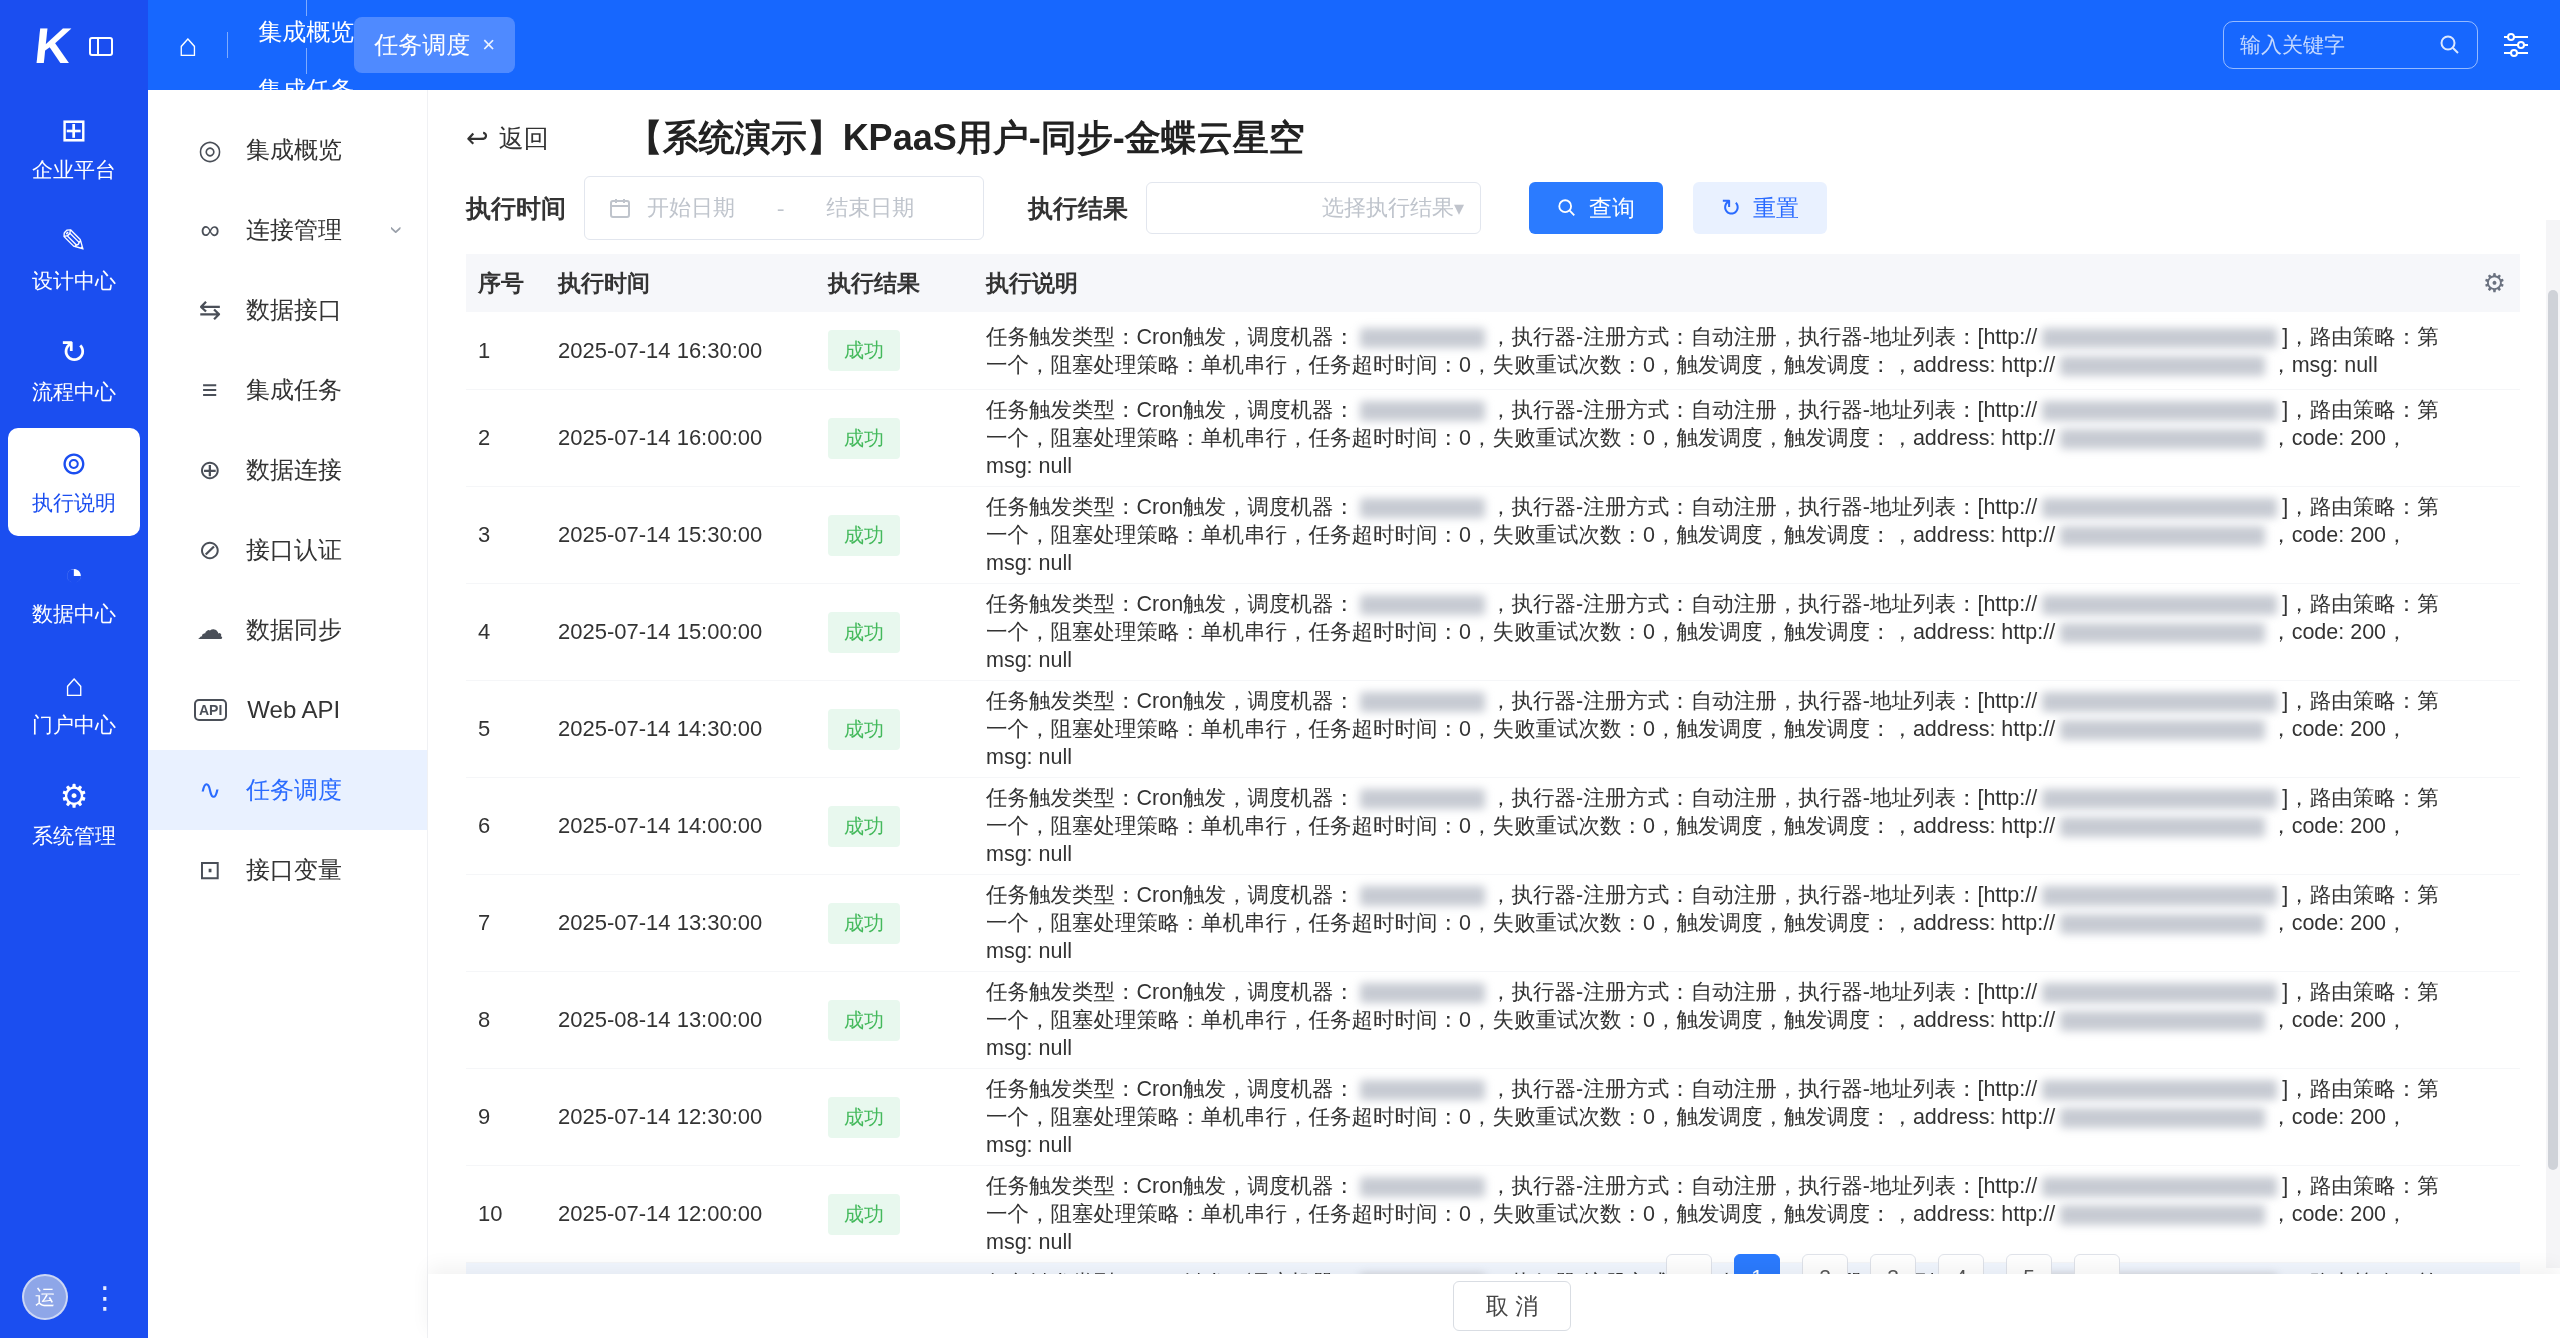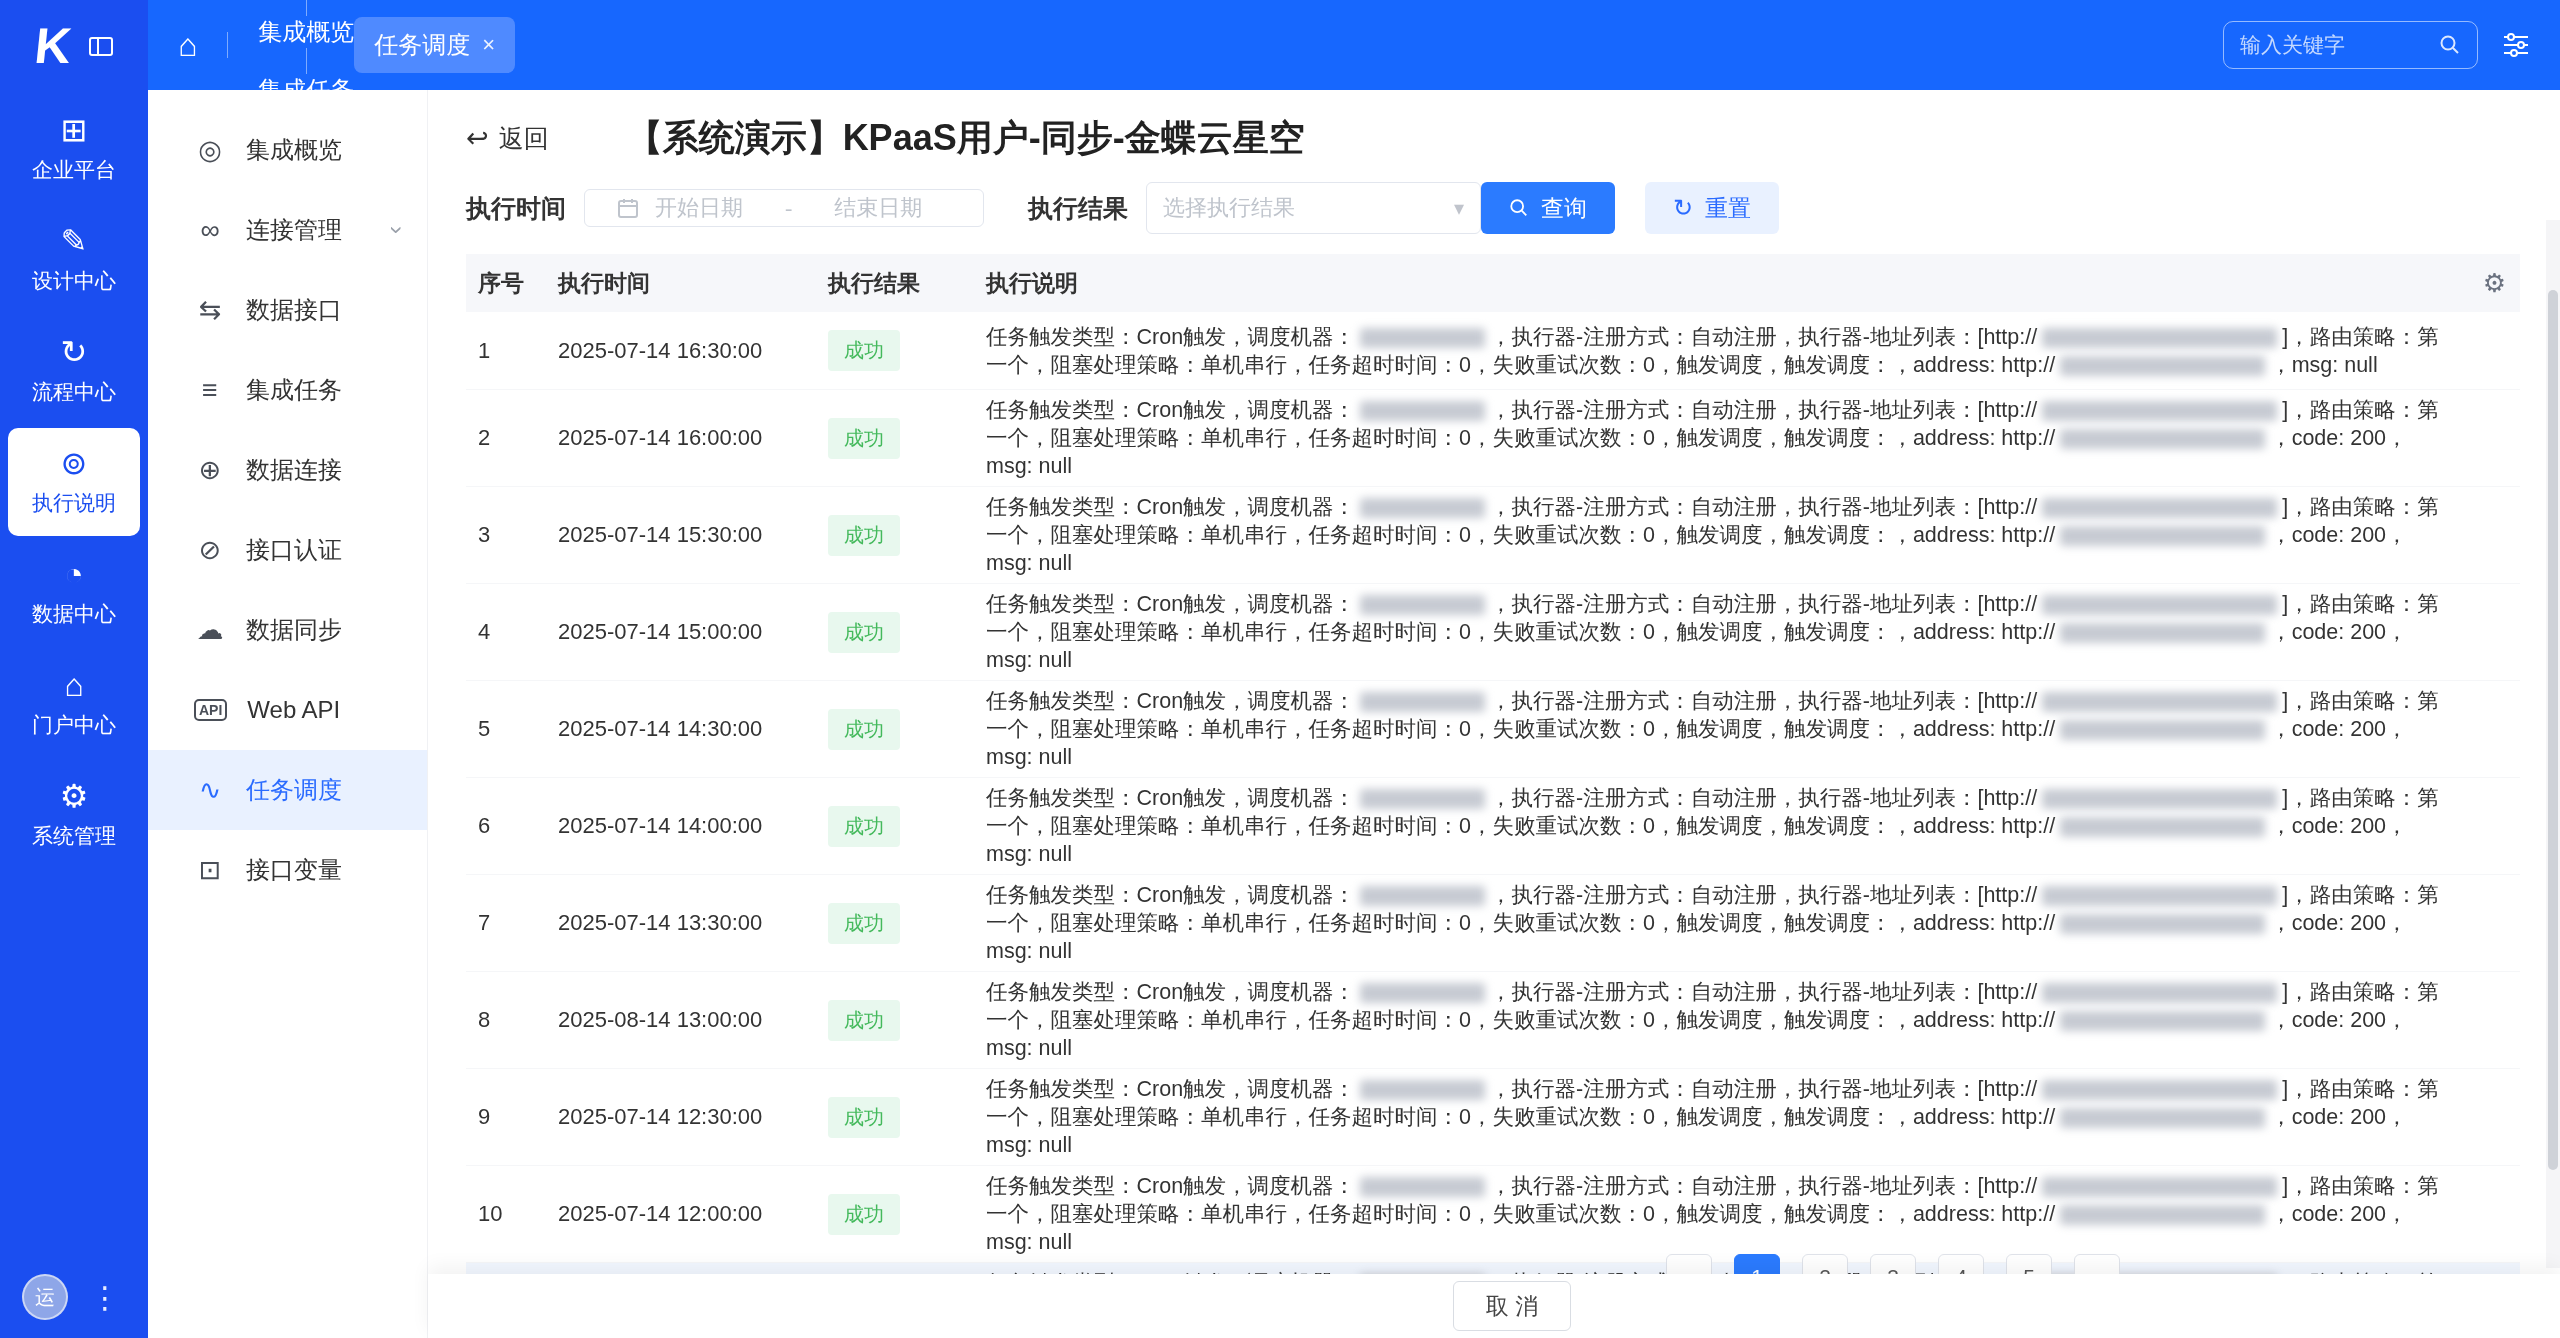--- a/index.html
+++ b/index.html
@@ -47,25 +47,25 @@
   .sb-chevron { position:absolute; right:26px; color:#9aa0aa; font-size:24px; transform:rotate(90deg); }
   .api-chip { font-size:14px !important; font-weight:700; border:2px solid currentColor; border-radius:5px; padding:2px 3px; width:auto !important; }
   
   .main { flex:1; display:flex; flex-direction:column; min-width:0; position:relative; }
   .back-row { display:flex; align-items:center; padding:28px 0 8px 38px; height:76px; flex-shrink:0; }
   .back { display:flex; align-items:center; gap:10px; font-size:25px; color:#333; cursor:pointer; }
   .back .bi { font-size:27px; }
   .page-title { font-size:36px; font-weight:700; color:#222; margin-left:78px; }
   .filter-row { display:flex; align-items:center; padding:14px 0 18px 38px; height:88px; flex-shrink:0; }
   .f-label { font-size:25px; font-weight:600; color:#333; margin-right:18px; white-space:nowrap; }
-  .date-range { width:400px; height:38px; border:1px solid #e2e6ee; border-radius:6px; display:flex; align-items:center;
-    padding:0 32px; gap:16px; color:#bfc4cc; font-size:22px; margin-right:44px;font-family:Liberation Serif, serif; }
+  .date-range { width:400px; height:64px; border:1px solid #e2e6ee; border-radius:6px; display:flex; align-items:center;
+    padding:0 24px; gap:16px; color:#bfc4cc; font-size:22px; margin-right:44px;font-family:Liberation Serif, serif; }
   .date-range .sep { margin:0 26px; }
   .select-box { width:335px; height:52px; border:1px solid #e2e6ee; border-radius:6px; display:flex; align-items:center;
-    justify-content:space-between; padding:0 16px; color:#bfc4cc; font-size:22px; }
+    justify-content:flex-end; padding:0 16px; color:#bfc4cc; font-size:22px; margin-right:48px; }
   .select-box .caret { color:#c0c4cc; font-size:20px; }
   .btn { height:52px; border-radius:6px; display:flex; align-items:center; gap:12px; font-size:23px; padding:0 28px;
     cursor:pointer; border:none; white-space:nowrap; }
   .btn-primary { background:#2b7bff; color:#fff; margin-right:30px; }
   .btn-light { background:#e9f1ff; color:#2a6bff; }
   .btn-light .ricon { font-size:24px; }
   
   .table-wrap { flex:1; overflow:hidden; padding:0 40px 0 38px; }
   .thead { display:flex; align-items:center; background:#f6f7fa; height:58px; font-size:23px; font-weight:600; color:#333;
     position:relative; }

